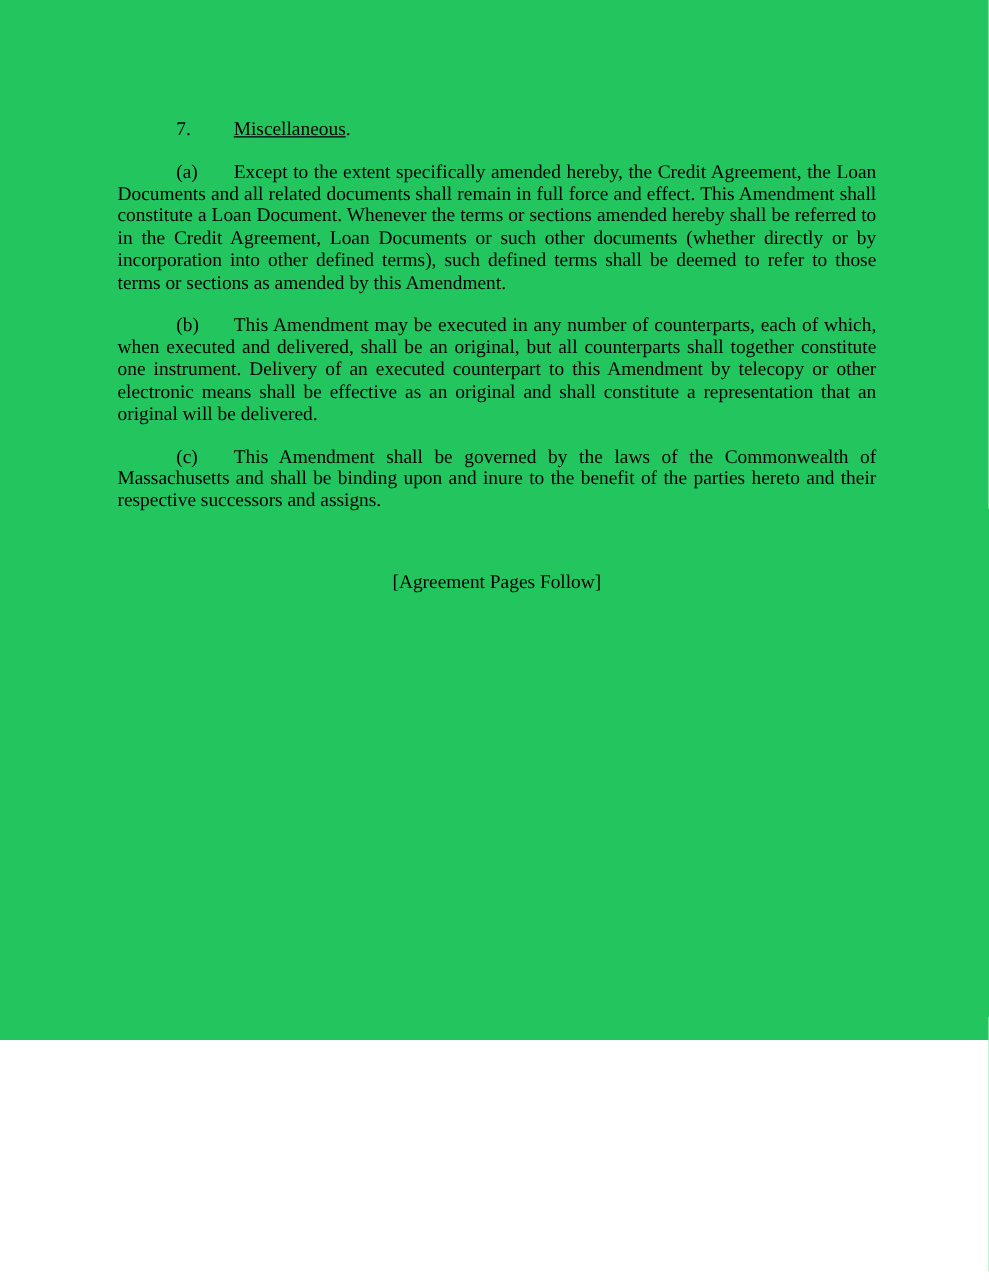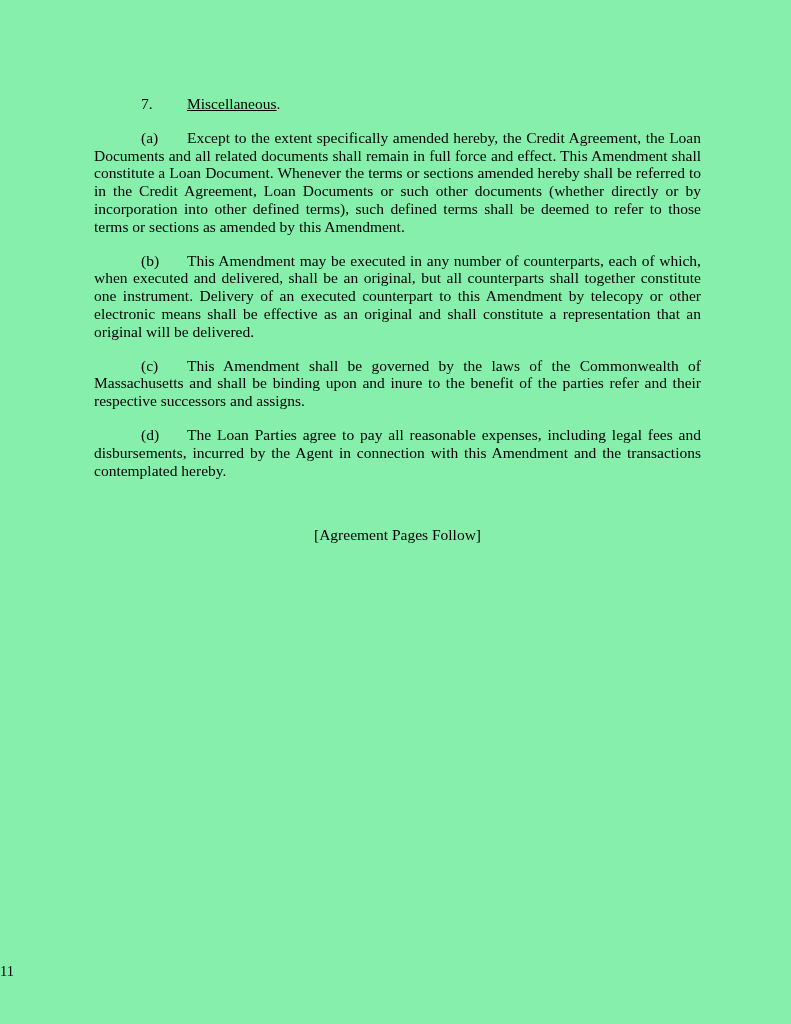--- a/index.html
+++ b/index.html
@@ -3,22 +3,22 @@
 <meta charset="utf-8">
 <style>
   html, body {
     margin: 0;
     padding: 0;
     background: #ffffff;
   }
   .page {
     position: relative;
     width: 791px;
-    height: 1024px;
-    background: #86efac;
+    height: 832px;
+    background: #22c55e;
     font-family: "Liberation Serif", "DejaVu Serif", serif;
     color: #000000;
     overflow: hidden;
   }
   .doc-body {
     position: absolute;
     left: 94px;
     top: 95px;
     width: 607px;
     font-size: 15.5px;
@@ -63,22 +63,21 @@
 
 <div class="page">
   <div class="doc-body">
 
     <p class="heading heading-indent"><span class="tab-label">7.</span><span class="heading-title">Miscellaneous</span><span>.</span></p>
 
     <p class="para"><span class="tab-label">(a)</span><span>Except to the extent specifically amended hereby, the Credit Agreement, the Loan Documents and all related documents shall remain in full force and effect. This Amendment shall constitute a Loan Document. Whenever the terms or sections amended hereby shall be referred to in the Credit Agreement, Loan Documents or such other documents (whether directly or by incorporation into other defined terms), such defined terms shall be deemed to refer to those terms or sections as amended by this Amendment.</span></p>
 
     <p class="para"><span class="tab-label">(b)</span><span>This Amendment may be executed in any number of counterparts, each of which, when executed and delivered, shall be an original, but all counterparts shall together constitute one instrument. Delivery of an executed counterpart to this Amendment by telecopy or other electronic means shall be effective as an original and shall constitute a representation that an original will be delivered.</span></p>
 
-    <p class="para"><span class="tab-label">(c)</span><span>This Amendment shall be governed by the laws of the Commonwealth of Massachusetts and shall be binding upon and inure to the benefit of the parties refer and their respective successors and assigns.</span></p>
+    <p class="para"><span class="tab-label">(c)</span><span>This Amendment shall be governed by the laws of the Commonwealth of Massachusetts and shall be binding upon and inure to the benefit of the parties hereto and their respective successors and assigns.</span></p>
 
-    <p class="para"><span class="tab-label">(d)</span><span>The Loan Parties agree to pay all reasonable expenses, including legal fees and disbursements, incurred by the Agent in connection with this Amendment and the transactions contemplated hereby.</span></p>
 
     <p class="signature-note">[Agreement Pages Follow]</p>
 
   </div>
 
   <div class="page-number">11</div>
 </div>
 
 </body></html>

